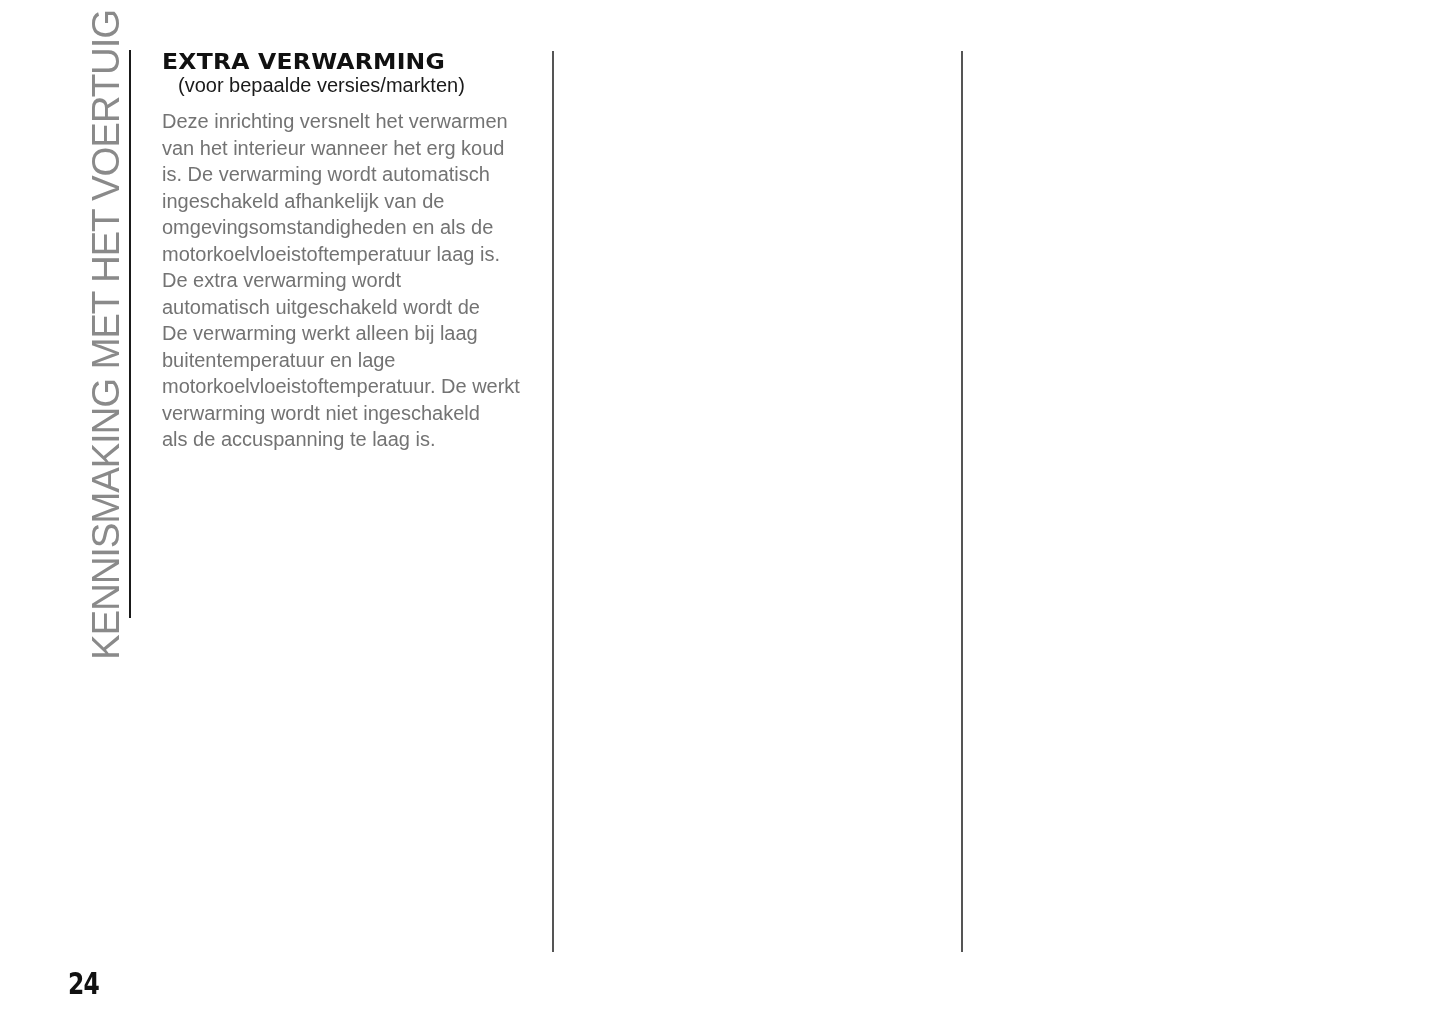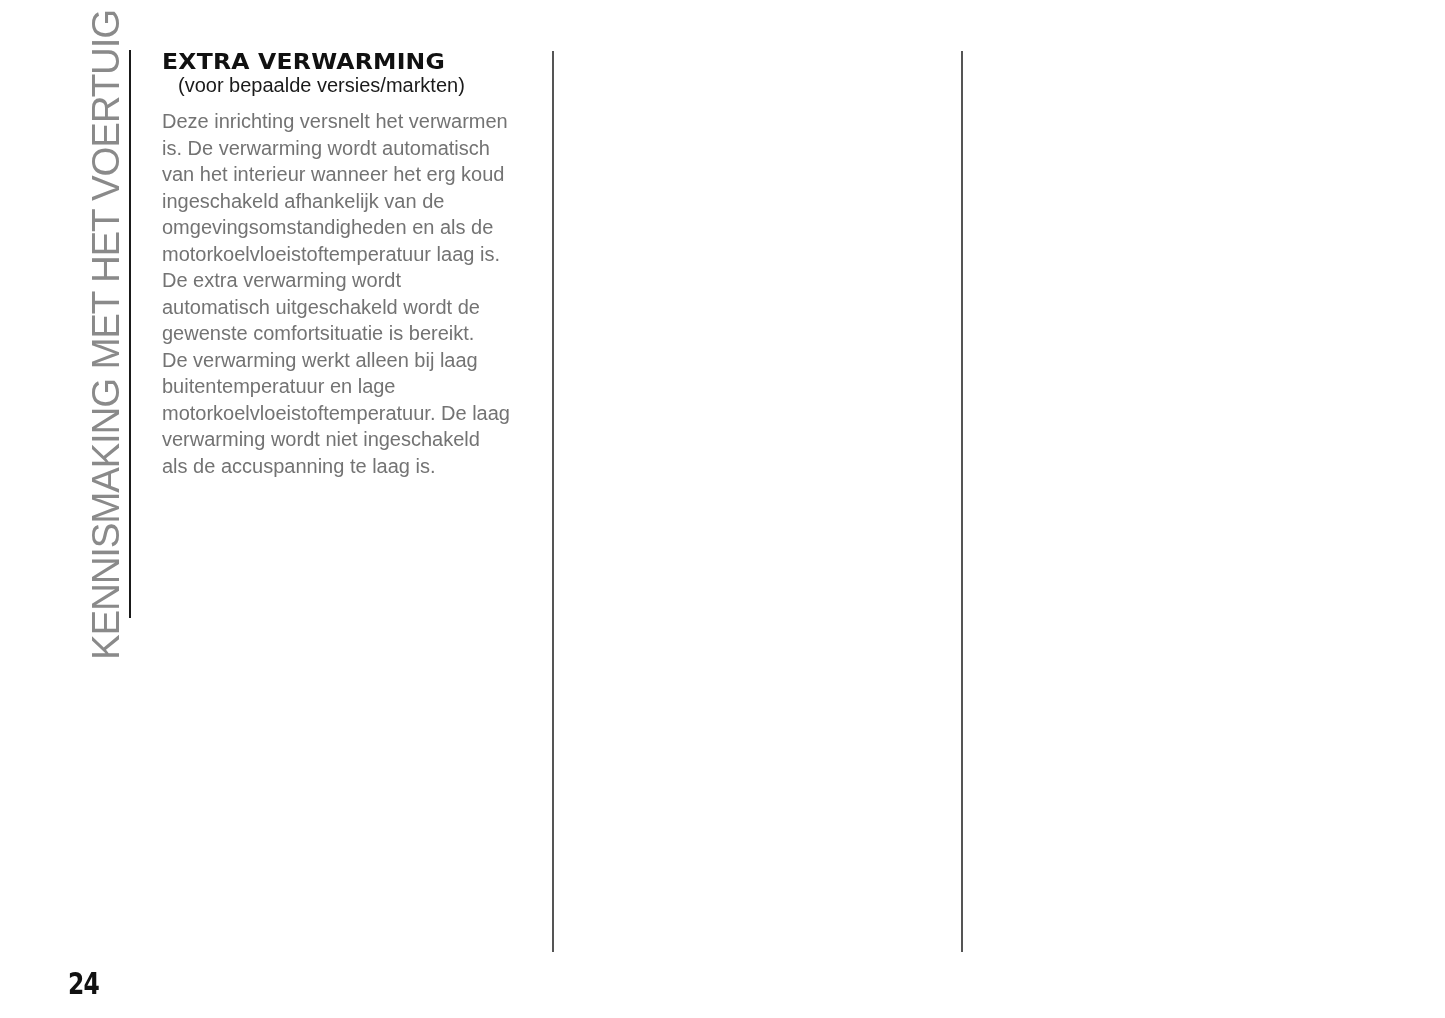--- a/index.html
+++ b/index.html
@@ -25,29 +25,28 @@
 <div class="side-rule"></div>
 
 <div class="col-rule c1"></div>
 <div class="col-rule c2"></div>
 
 <div class="content">
   <h1 class="title">EXTRA VERWARMING</h1>
   <p class="subtitle">(voor bepaalde versies/markten)</p>
   <div>
     <p class="body-line">Deze inrichting versnelt het verwarmen</p>
+    <p class="body-line">van het interieur wanneer het erg koud</p>
     <p class="body-line">is. De verwarming wordt automatisch</p>
-    <p class="body-line">van het interieur wanneer het erg koud</p>
     <p class="body-line">ingeschakeld afhankelijk van de</p>
     <p class="body-line">omgevingsomstandigheden en als de</p>
     <p class="body-line">motorkoelvloeistoftemperatuur laag is.</p>
     <p class="body-line">De extra verwarming wordt</p>
     <p class="body-line">automatisch uitgeschakeld wordt de</p>
-    <p class="body-line">gewenste comfortsituatie is bereikt.</p>
     <p class="body-line">De verwarming werkt alleen bij laag</p>
     <p class="body-line">buitentemperatuur en lage</p>
-    <p class="body-line">motorkoelvloeistoftemperatuur. De laag</p>
+    <p class="body-line">motorkoelvloeistoftemperatuur. De werkt</p>
     <p class="body-line">verwarming wordt niet ingeschakeld</p>
     <p class="body-line">als de accuspanning te laag is.</p>
   </div>
 </div>
 
 <div class="page-num">24</div>
 
 </body></html>

